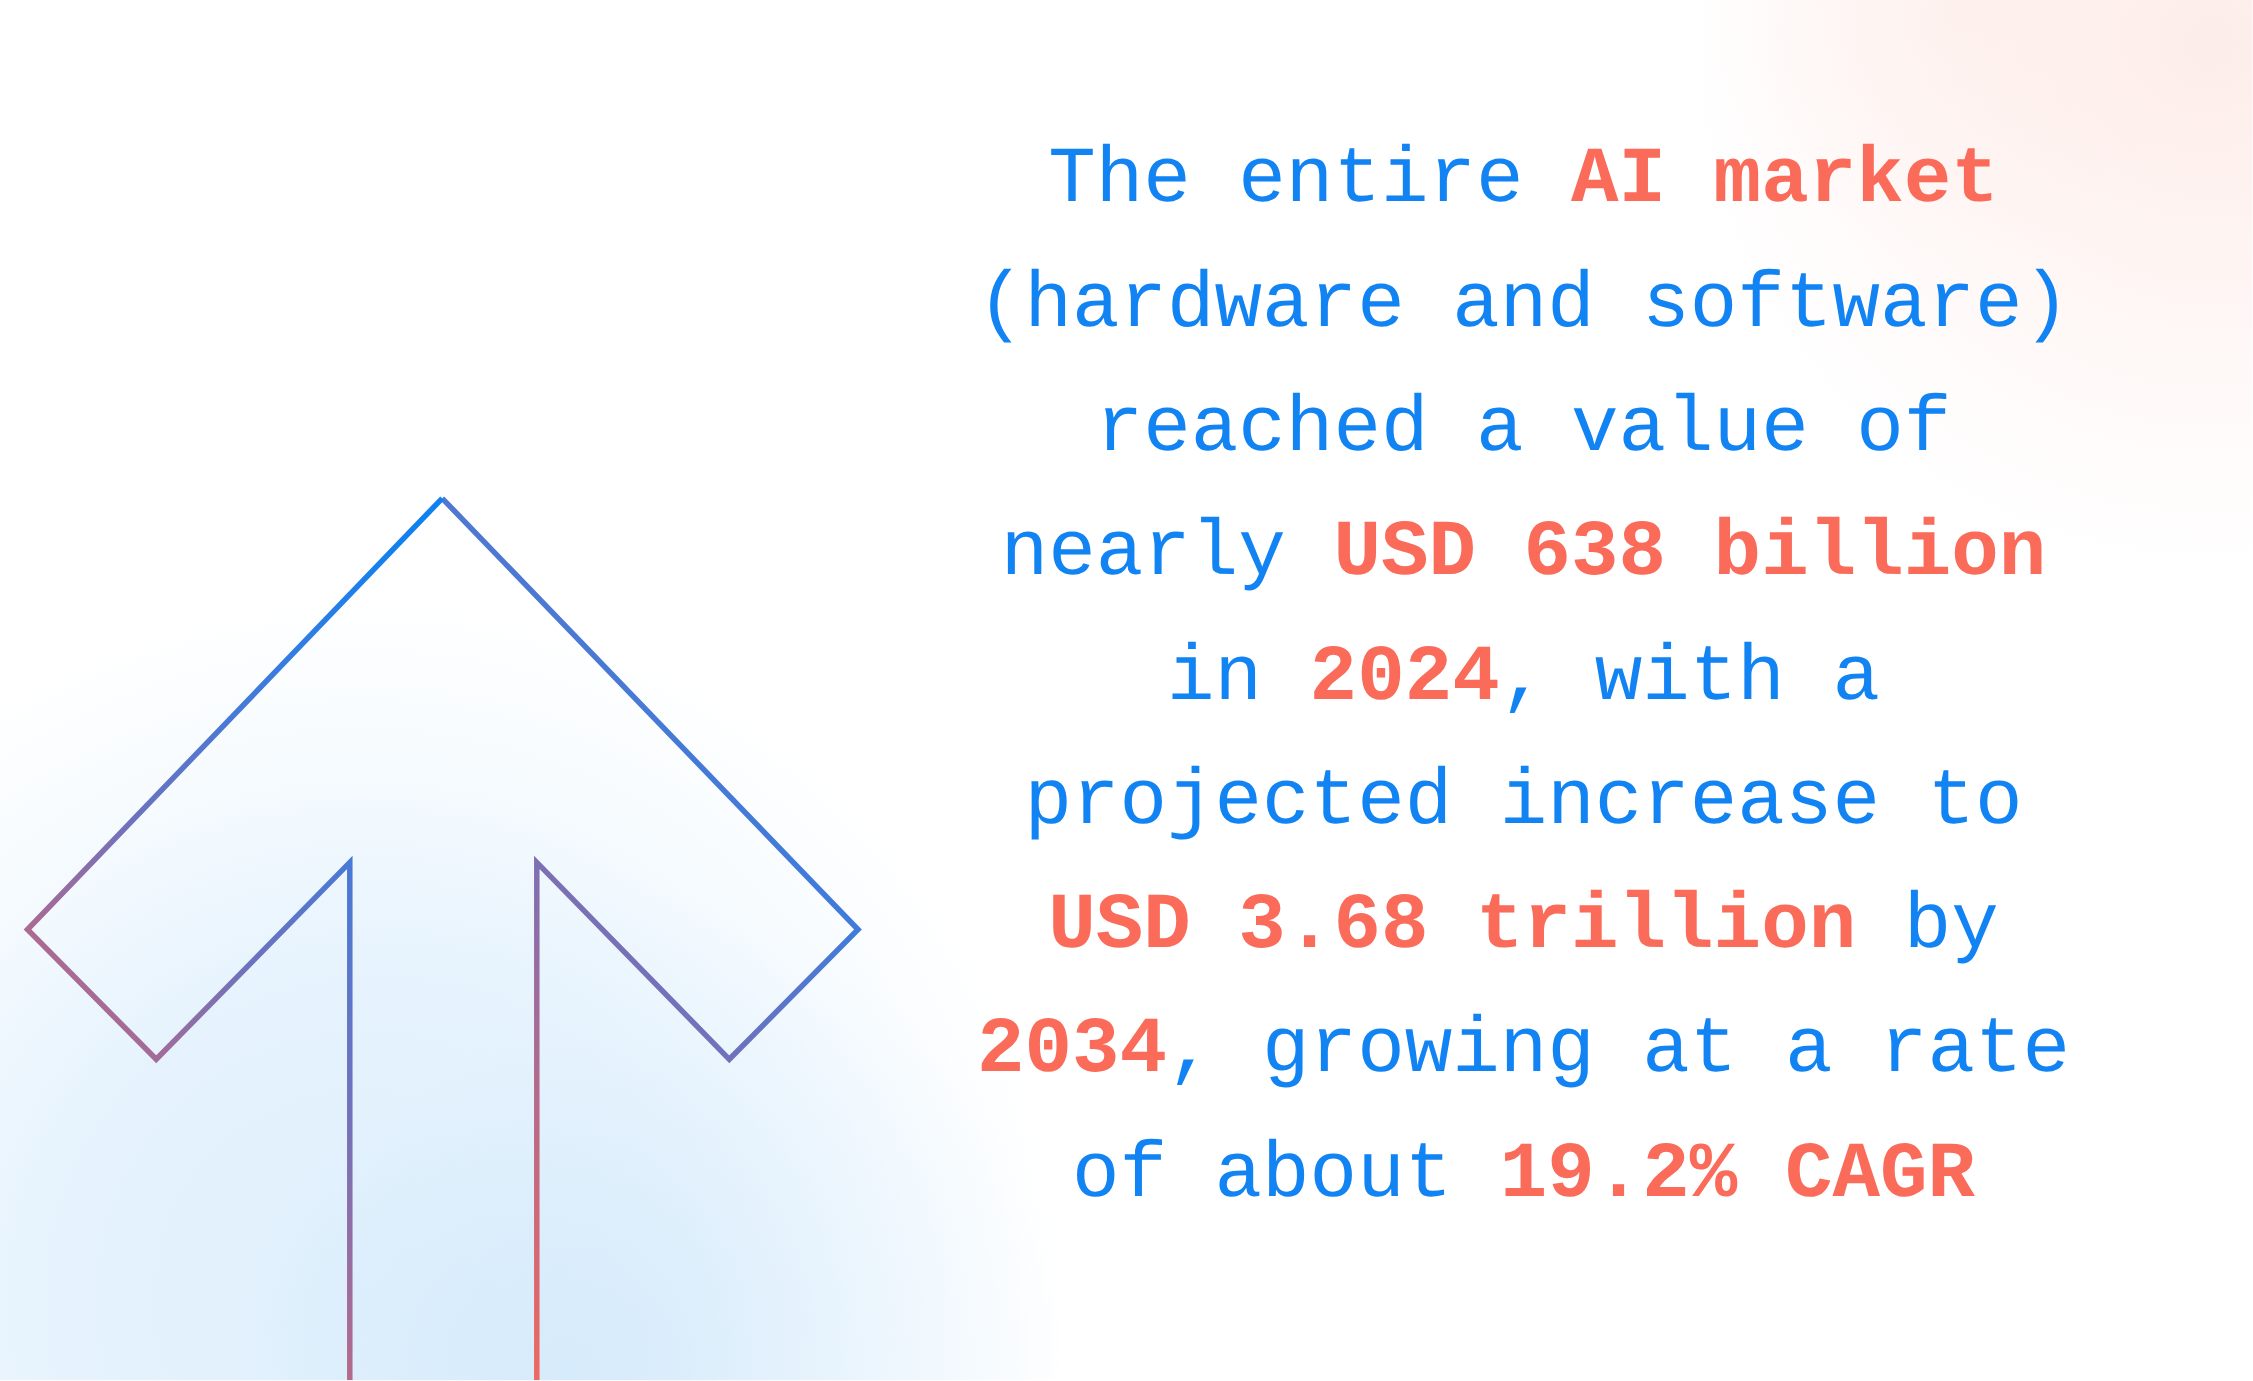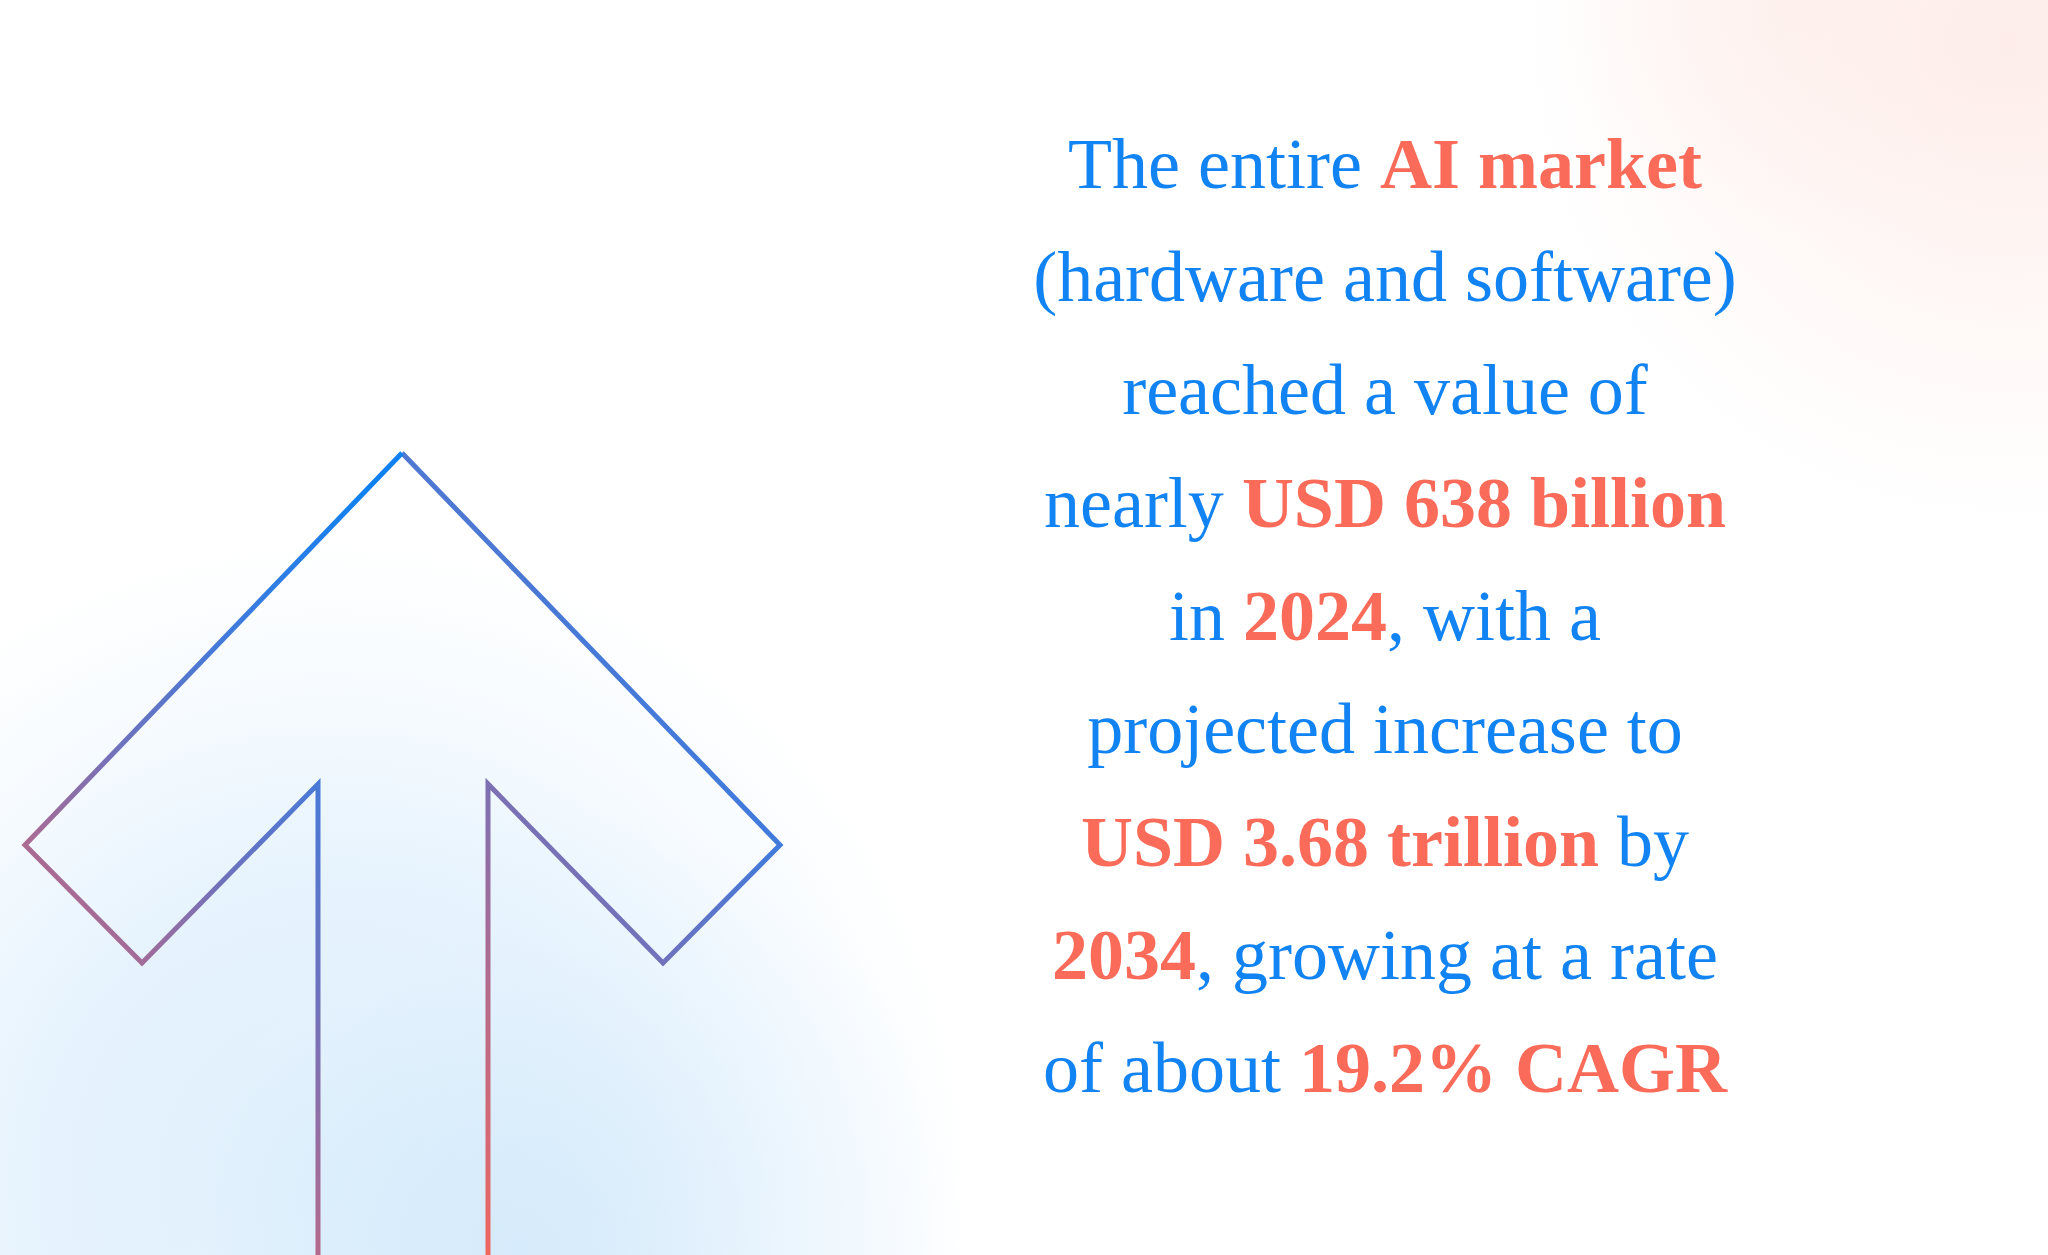--- a/index.html
+++ b/index.html
@@ -9,21 +9,21 @@
     height: 1255px;
     overflow: hidden;
   }
 
   #stage {
     position: relative;
     width: 2048px;
     height: 1255px;
     background: #ffffff;
     overflow: hidden;
-    font-family: Liberation Serif, serif;
+    font-family: Liberation Mono, monospace;
   }
 
   
   .bg-layer {
     position: absolute;
     inset: 0;
     pointer-events: none;
   }
 
   #bg-blue-glow {

